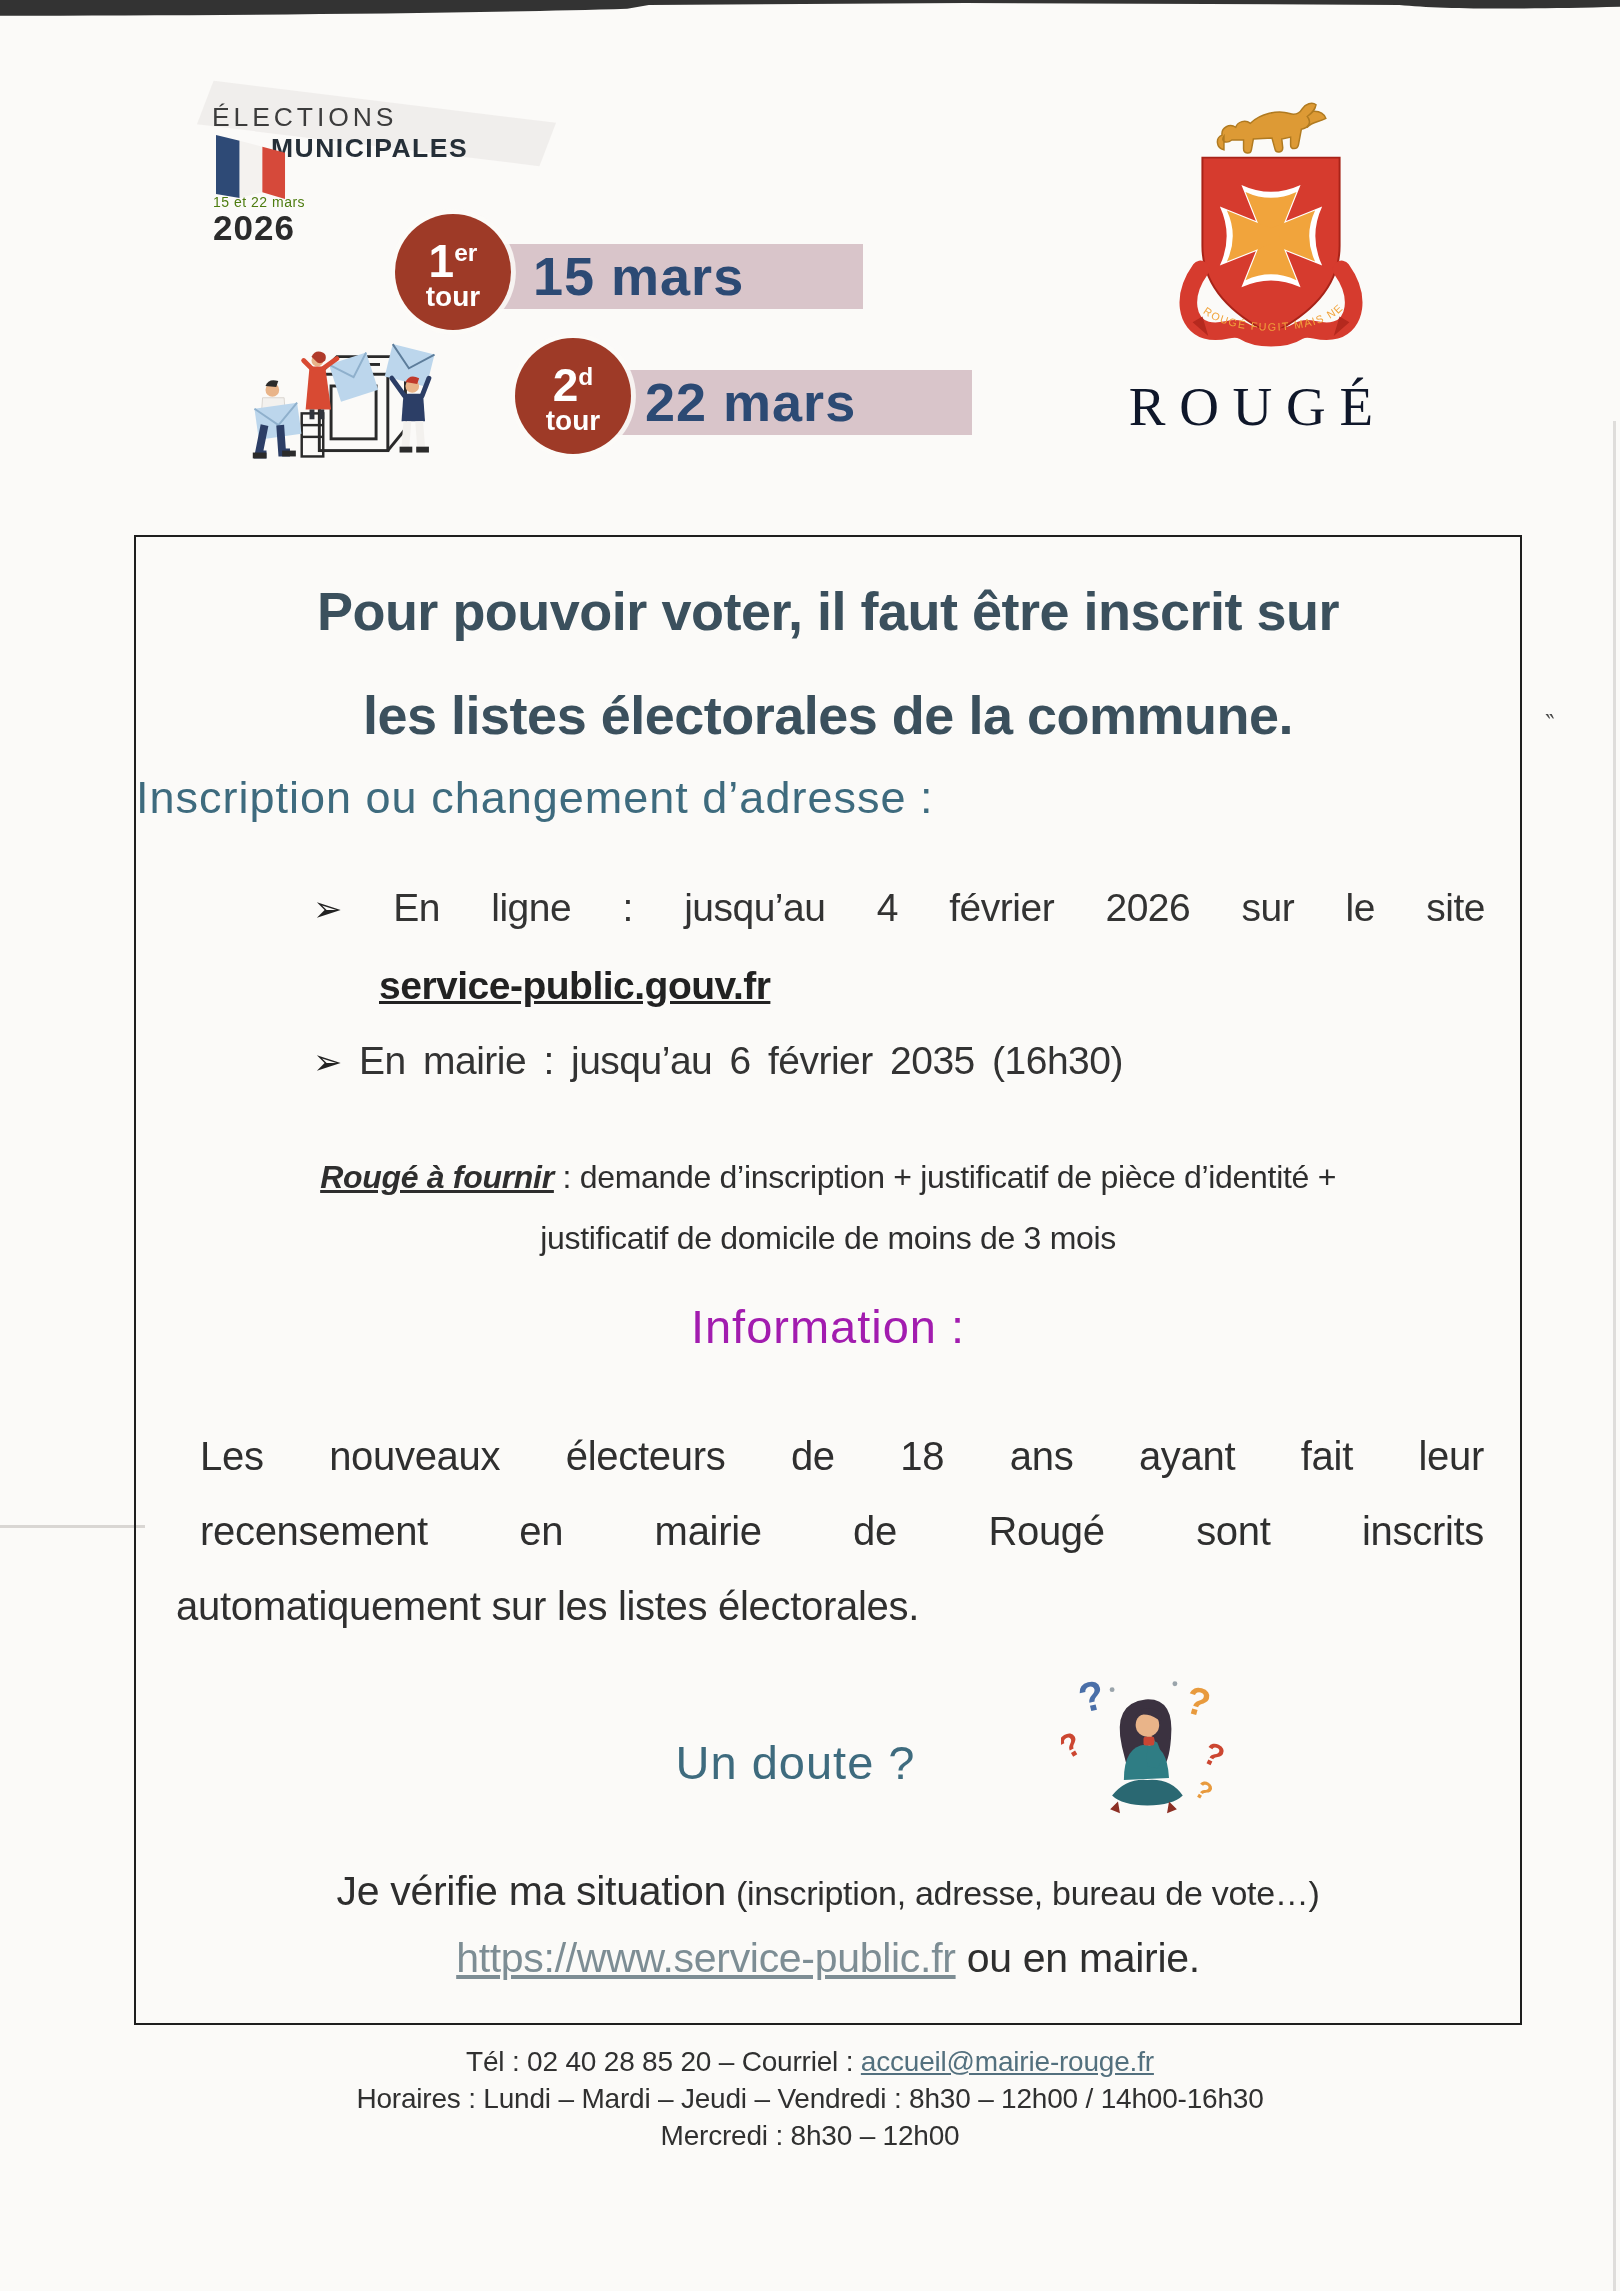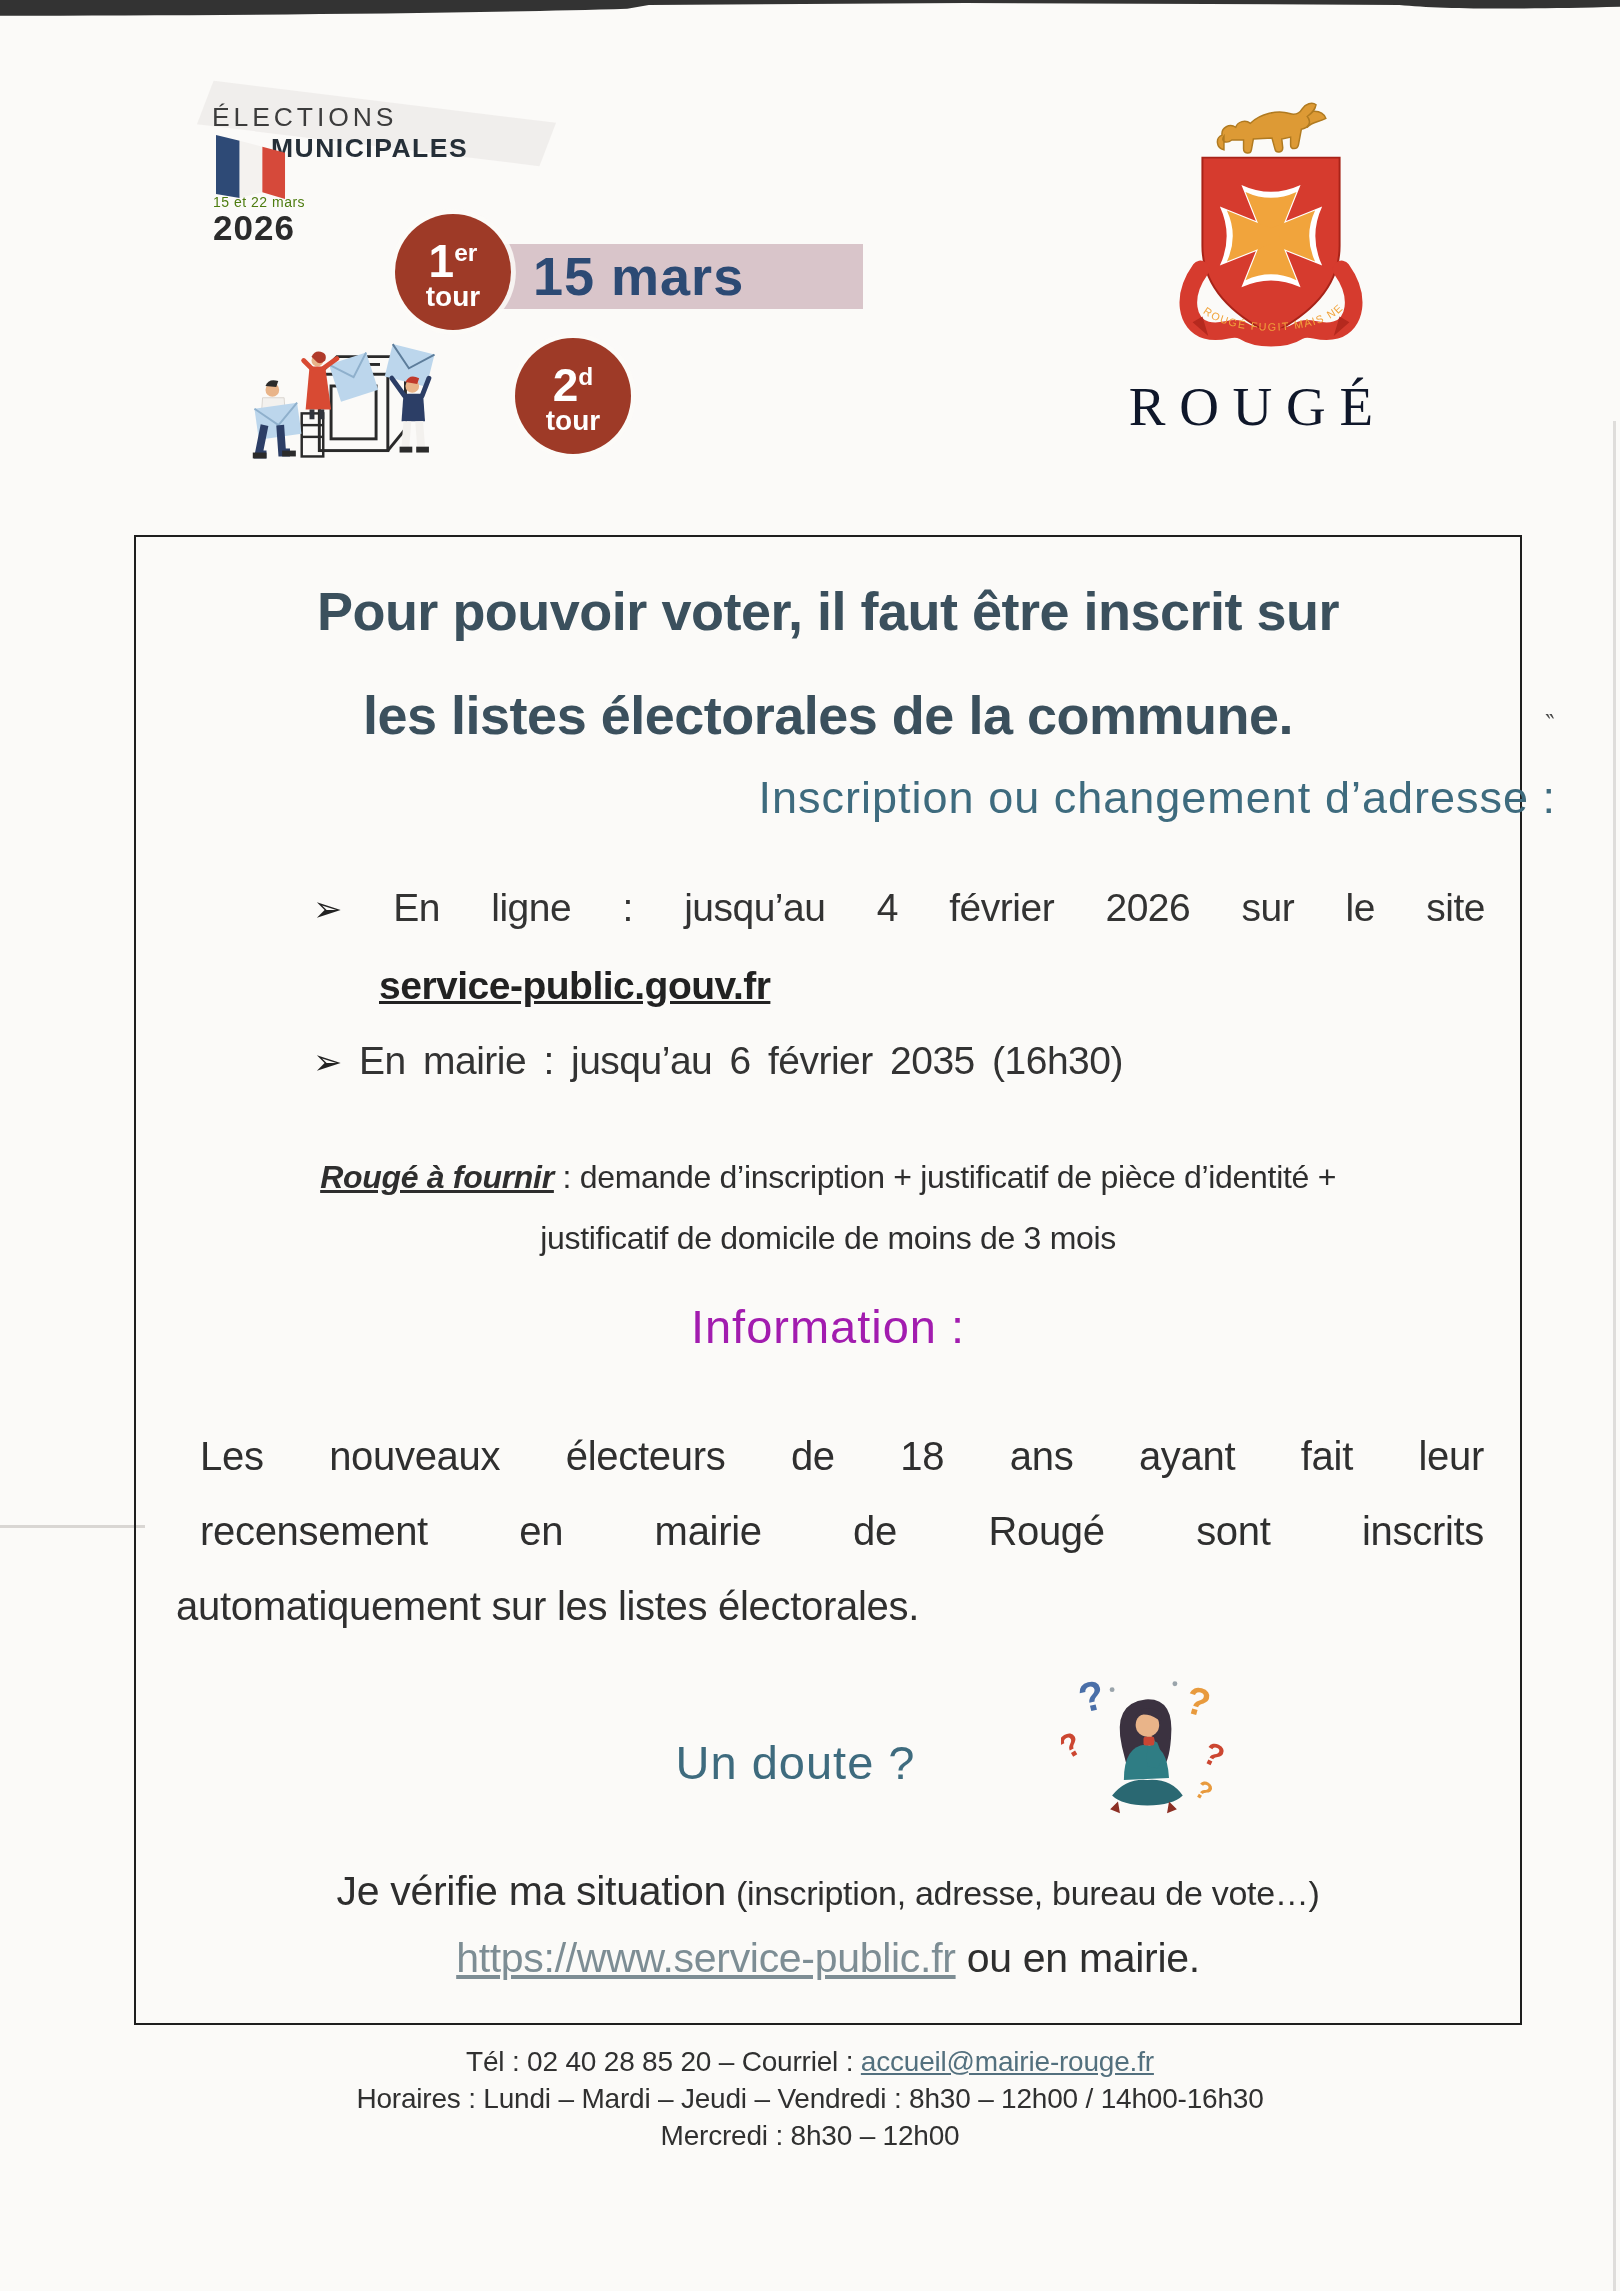--- a/index.html
+++ b/index.html
@@ -41,21 +41,21 @@
   .vote-illu{left:243px;top:335px;width:274px;height:147px;}
   .crest{left:1173px;top:91px;width:196px;height:294px;}
   .town-name{left:1003px;top:375px;width:490px;text-align:center;font-family:"Liberation Serif","DejaVu Serif",serif;
     font-size:55px;color:#0f172a;letter-spacing:13.7px;padding-left:9.8px;}
   .thinker{width:165px;height:157px;}
   
   .main-box{left:134px;top:535px;width:1384px;height:1486px;border:2.9px solid #1e1e1e;background:transparent;}
   .main-box .abs{position:absolute;}
   .headline{left:0;top:21.6px;width:100%;text-align:center;font-size:54px;font-weight:bold;
     color:#3b505d;line-height:104px;letter-spacing:-0.5px;}
-  .subtitle{left:0;top:235px;width:100%;text-align:right;font-size:45px;color:#3e6b7e;letter-spacing:1px;margin-left:36px;}
+  .subtitle{left:0;top:235px;width:100%;text-align:left;font-size:45px;color:#3e6b7e;letter-spacing:1px;}
   .bullet{left:177px;width:1172px;font-size:39px;color:#333333;letter-spacing:-0.5px;}
   .bullet-1{top:349px;}
   .bullet-just{text-align:justify;text-align-last:justify;}
   .bullet-marker{font-family:"DejaVu Sans",sans-serif;font-size:35px;color:#222;}
   .bullet-link-line{left:243px;top:427px;font-size:39px;}
   .sp-link{font-weight:bold;color:#222222;text-decoration:underline;letter-spacing:-0.5px;}
   .bullet-2{top:502px;word-spacing:6.9px;}
   .pieces{left:19.6px;top:610px;width:1345px;text-align:center;font-size:32px;color:#2e2e2e;line-height:61px;letter-spacing:-0.3px;}
   .pieces-label{font-weight:bold;font-style:italic;text-decoration:underline;}
   .info-title{left:0;top:762px;width:100%;text-align:center;font-size:47px;color:#a21caf;letter-spacing:1px;}
@@ -90,20 +90,23 @@
     <polygon points="0,4 24,10 24,68 0,64" fill="#2e4a76"></polygon>
     <polygon points="24,10 47,16 47,62 24,68" fill="#f4f2ef"></polygon>
     <polygon points="47,16 70,22 70,69 47,62" fill="#d6493a"></polygon>
   </svg>
   <div class="abs elec-dates">15 et 22 mars</div>
   <div class="abs elec-year">2026</div>
 
   <div class="abs date-band band-1">
     <span class="band-date">15 mars</span>
   </div>
+  <div class="abs date-band band-2">
+    <span class="band-date">22 mars</span>
+  </div>
   <div class="abs round-badge badge-1">
     <span class="badge-num"><span>1</span><sup>er</sup></span>
     <span class="badge-label">tour</span>
   </div>
   <div class="abs round-badge badge-2">
     <span class="badge-num"><span>2</span><sup>d</sup></span>
     <span class="badge-label">tour</span>
   </div>
 
   <svg class="abs vote-illu" viewBox="0 0 280 150">

